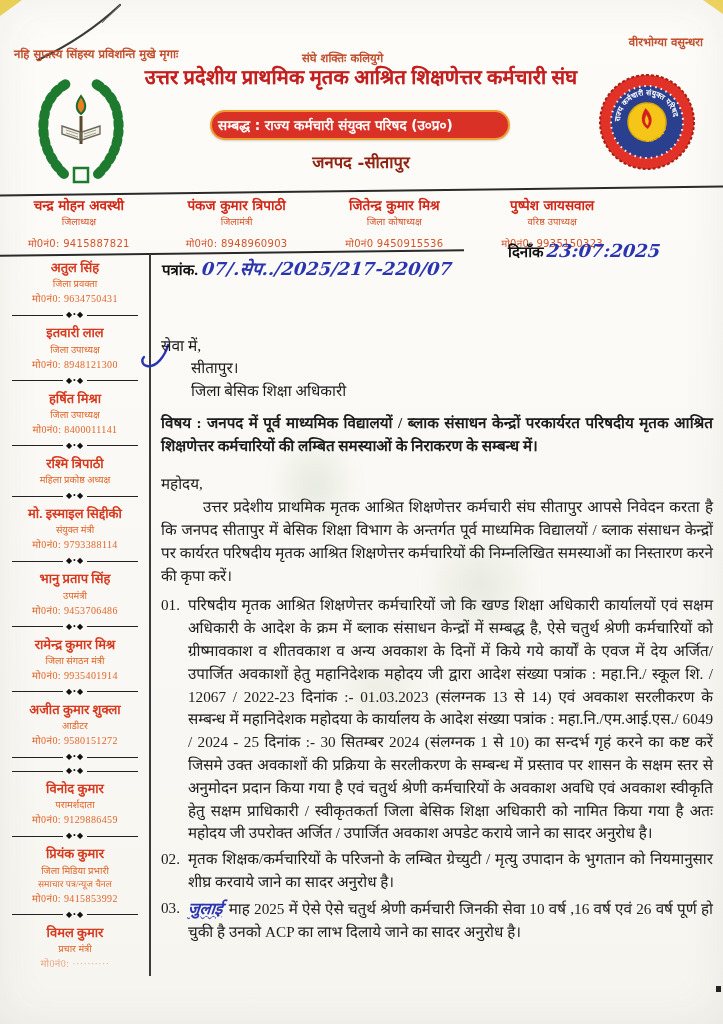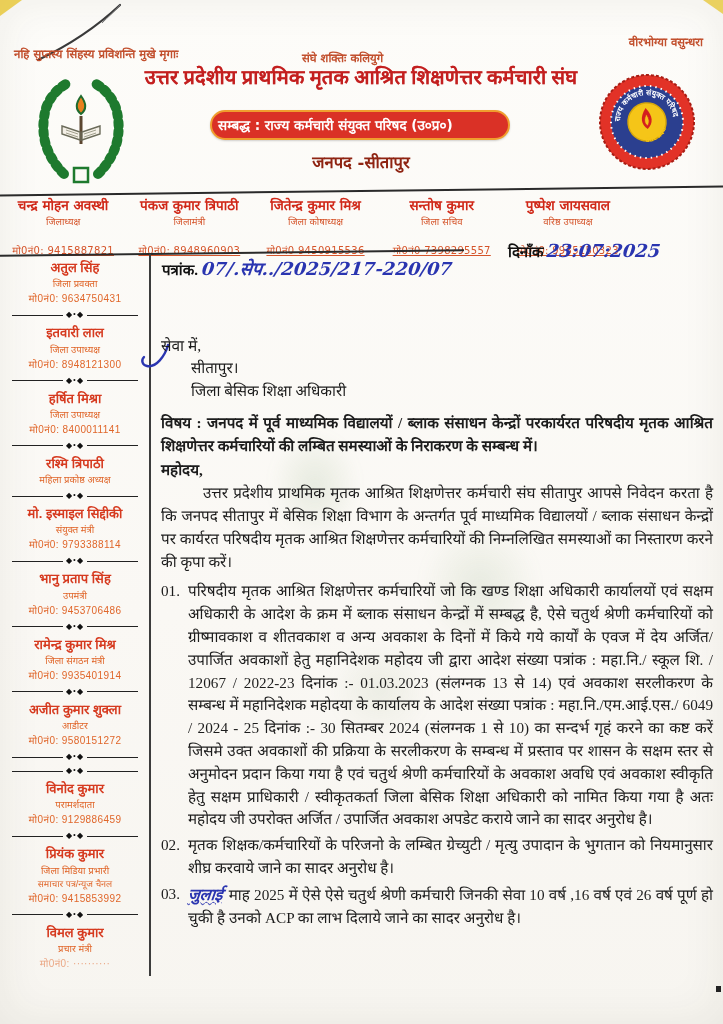--- a/index.html
+++ b/index.html
@@ -53,57 +53,57 @@
   .strip-topline { position:absolute; left:-4px; top:190px; width:731px;
     border-top:2.2px solid #2a2a2a; transform:rotate(-0.7deg); }
   .strip-bottomline { position:absolute; left:-4px; top:252px; width:468px;
     border-top:2px solid #2a2a2a; transform:rotate(-0.7deg); }
   .officials { position:absolute; left:0; top:194px; width:631px; height:56px;
     display:flex; align-items:flex-start; }
   .official { flex:1; text-align:center; padding-top:2px;
     font-family:"DejaVu Sans","Liberation Sans",sans-serif; }
   .official .o-name  { color:#d02818; font-weight:bold; font-size:13.5px; }
   .official .o-desig { color:#d5542a; font-size:9.5px; margin-top:1px; }
-  .official .o-phone { color:#d5542a; font-size:10px; margin-top:15px; letter-spacing:.3px;text-decoration:underline; }
+  .official .o-phone { color:#d5542a; font-size:10px; margin-top:8px; letter-spacing:.3px; }
 
   
   .ref-label { color:#111; font-weight:bold; font-size:15px; }
   .hand { color:#2a35b0; font-family:"DejaVu Serif","Liberation Serif",serif;
     font-style:italic; font-weight:bold; transform:skewX(-6deg); display:inline-block; }
   .letterno { position:absolute; left:162px; top:256px; font-size:15px; }
   .letterno .hand { font-size:18px; }
   .dateline { position:absolute; left:508px; top:240px; font-size:15px; }
   .dateline .hand { font-size:18px; }
 
   
   .sidebar { position:absolute; left:0; top:256px; width:150px; }
   .sidebar-rule { position:absolute; left:149px; top:254px; height:722px;
     border-left:2px solid #3c3c3c; }
   .sb-entry { text-align:center; padding:4px 6px 0;
-    font-family:Liberation Sans, sans-serif; }
+    font-family:Liberation Serif, serif; }
   .sb-name  { color:#d63a1f; font-weight:bold; font-size:13px; line-height:1.25; }
   .sb-desig { color:#e0662a; font-size:9.5px; margin-top:1px; }
   .sb-extra { color:#e0662a; font-size:9px; }
   .sb-extra:empty { display:none; }
   .sb-phone { color:#e0662a; font-size:10px; margin-top:1px; letter-spacing:.4px; }
   .sb-phone:empty { display:none; }
   .sb-phone.faded { filter:blur(.7px); opacity:.55; }
   .sep { display:flex; align-items:center; margin:6px 12px 2px; }
   .sep .sep-line { flex:1; border-top:1.6px solid #222; }
   .sep .sep-dots { padding:0 3px; font-size:8px; color:#111; line-height:1; }
   .sep .sep-dots::after { content:"◆•◆"; letter-spacing:1px; }
 
   
   .letter { position:absolute; left:161px; top:334px; width:552px;
     font-size:15.2px; line-height:1.5; }
   .tick-mark { position:absolute; left:138px; top:342px; }
   .salutation { font-size:15.5px; }
   .addressee { margin-left:30px; }
   .subject { margin-top:9px; font-weight:bold; text-align:justify; }
-  .greeting { margin-top:2px;font-weight:bold; }
+  .greeting { margin-top:16px; }
   .opening { text-align:justify; text-indent:42px; }
   .points { margin-top:7px; }
   .point { display:flex; margin-bottom:3px; }
   .pt-num { width:27px; flex:none; }
   .pt-text { flex:1; text-align:justify; }
   .pt-text .hand.july { font-size:16px; margin-right:6px;
     text-decoration:underline wavy rgba(42,53,176,.8) 1px; }
 </style>
 </head>
 <body>
@@ -176,25 +176,20 @@
       <div class="o-name">पंकज कुमार त्रिपाठी</div>
       <div class="o-desig">जिलामंत्री</div>
       <div class="o-phone">मो0नं0: 8948960903</div>
     </div>
     <div class="official">
       <div class="o-name">जितेन्द्र कुमार मिश्र</div>
       <div class="o-desig">जिला कोषाध्यक्ष</div>
       <div class="o-phone">मो0नं0 9450915536</div>
     </div>
     <div class="official">
-      <div class="o-name">सन्तोष कुमार</div>
-      <div class="o-desig">जिला सचिव</div>
-      <div class="o-phone">मो0नं0 7398295557</div>
-    </div>
-    <div class="official">
       <div class="o-name">पुष्पेश जायसवाल</div>
       <div class="o-desig">वरिष्ठ उपाध्यक्ष</div>
       <div class="o-phone">मो0नं0: 9935150323</div>
     </div>
   </div>
   <div class="strip-bottomline"></div>
 
   <div class="letterno">
     <span class="ref-label">पत्रांक.</span>
     <span class="hand">07/.सेप../2025/217-220/07</span>

